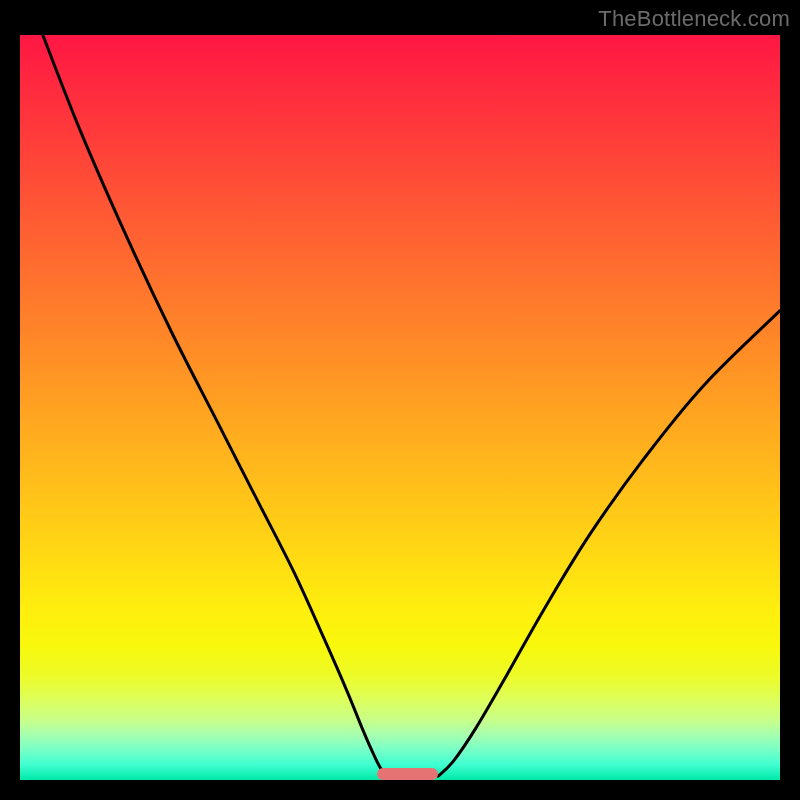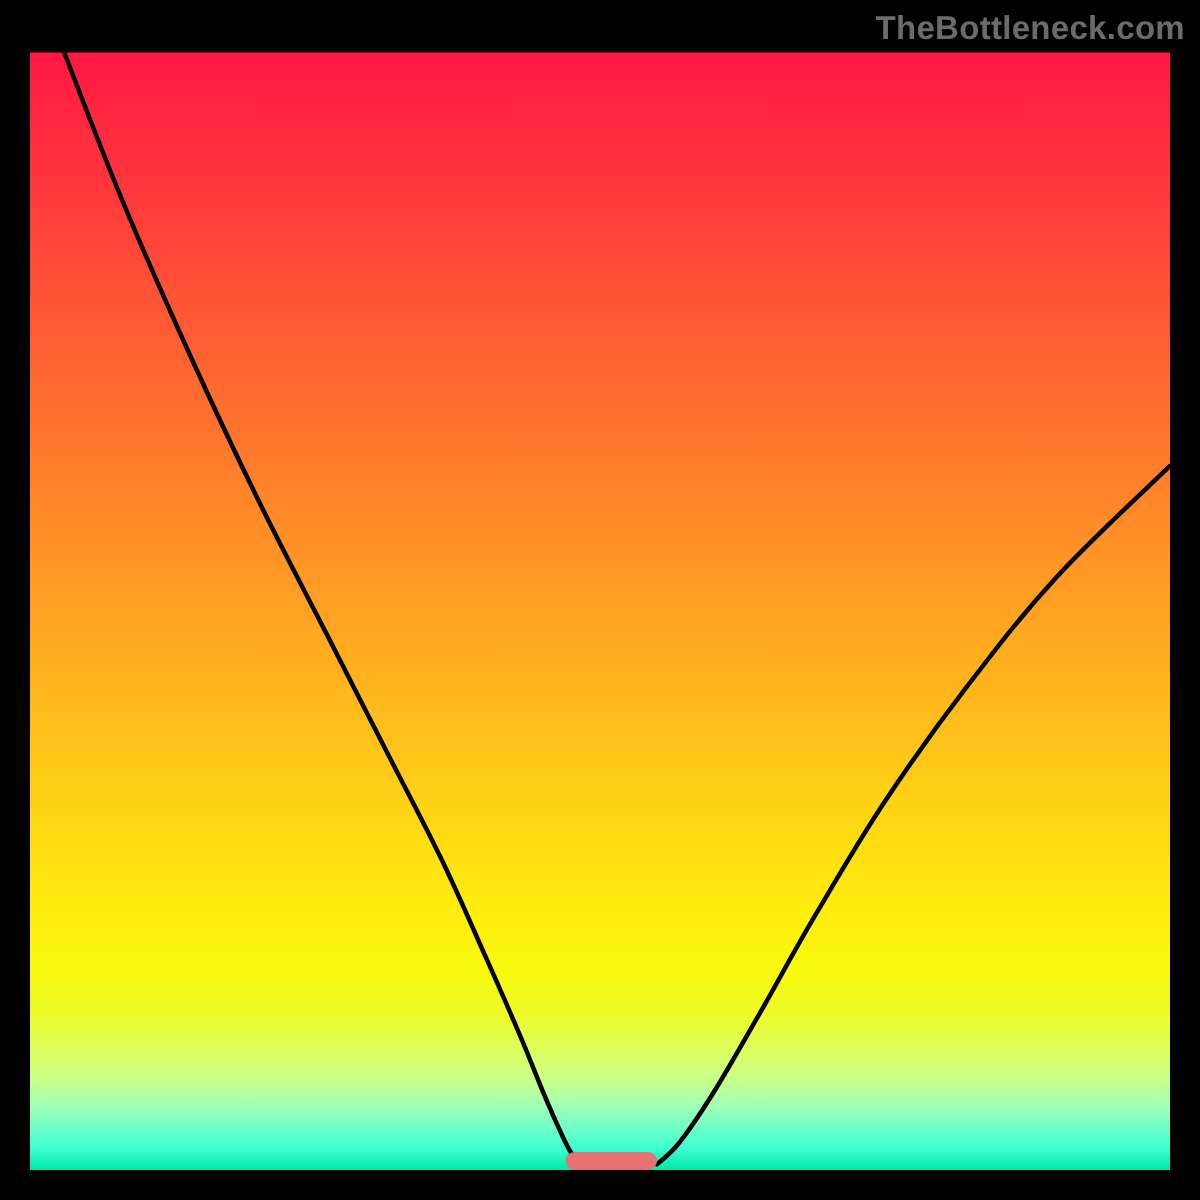--- a/index.html
+++ b/index.html
@@ -16,21 +16,21 @@
     width: 800px;
     height: 800px;
     background: #000;
   }
   .watermark {
     position: absolute;
     top: 6px;
     right: 10px;
     color: #6b6b6b;
     font-size: 22px;
-    font-weight: 700;
+    font-weight: 400;
     letter-spacing: 0.2px;
     user-select: none;
   }
   .plot {
     position: absolute;
     left: 20px;
     top: 35px;
     width: 760px;
     height: 745px;
     background: linear-gradient(to bottom,

